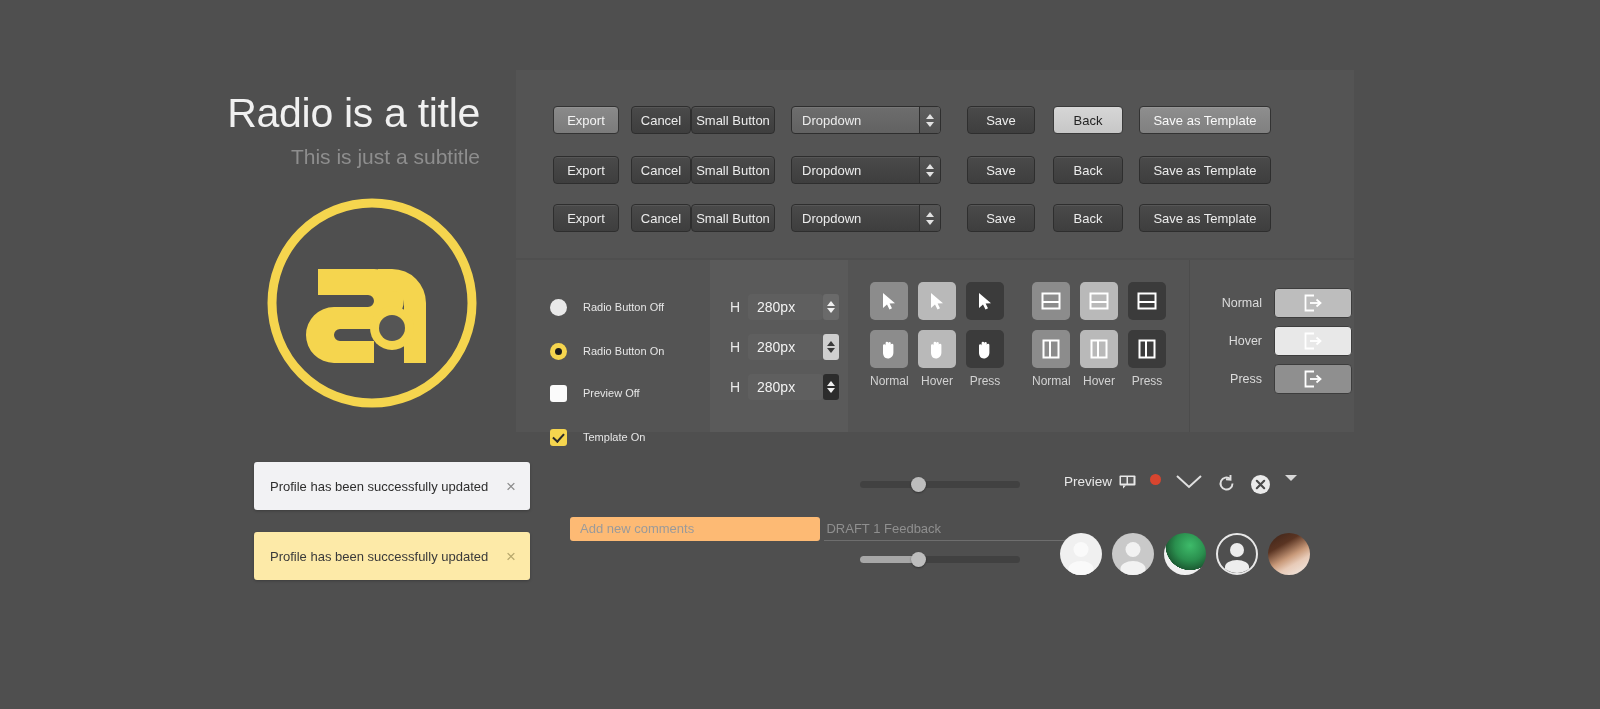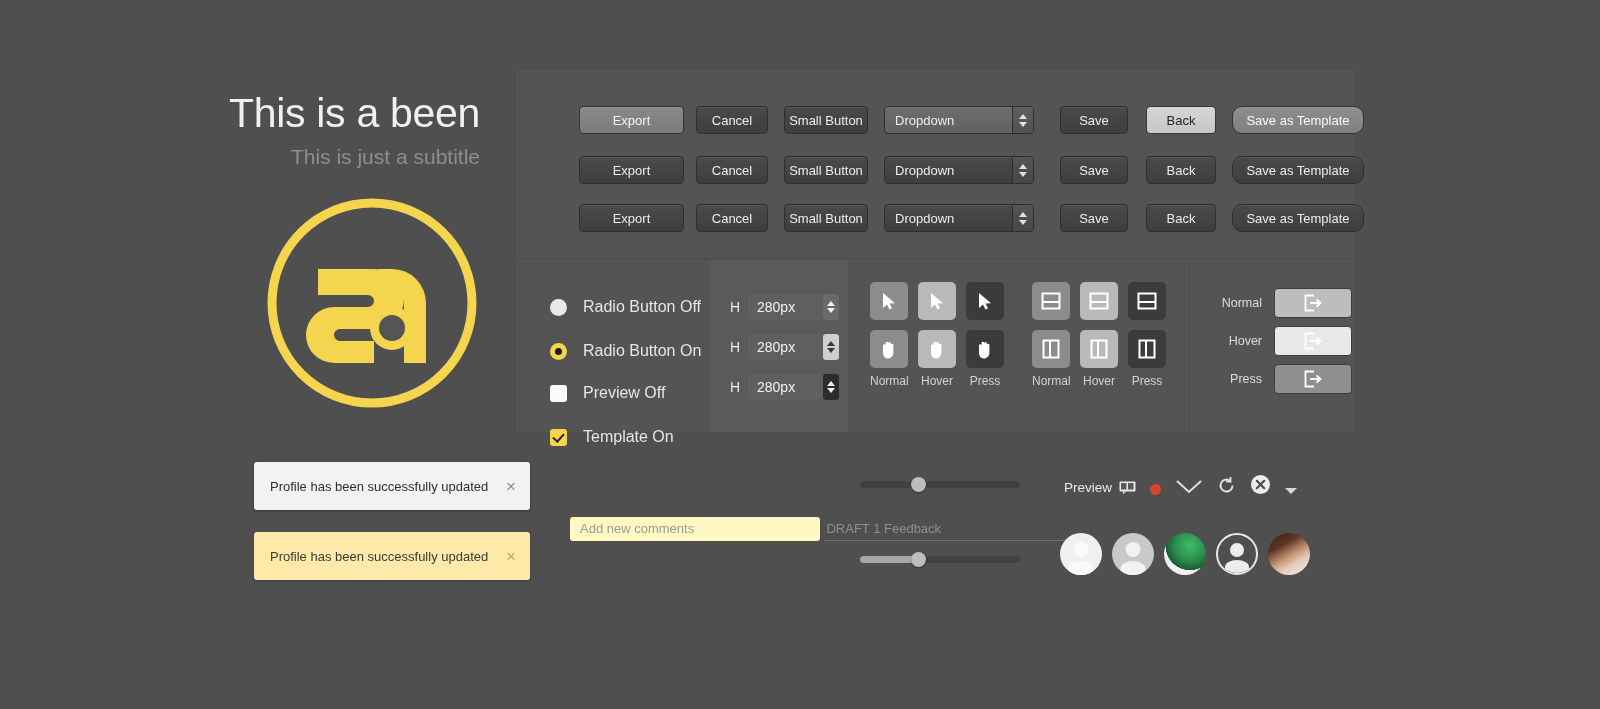--- a/index.html
+++ b/index.html
@@ -39,26 +39,26 @@
     display: inline-flex; align-items: center; justify-content: center;
     border: 1px solid #2e2e2e;
     background: linear-gradient(#4a4a4a, #3e3e3e);
     box-shadow: inset 0 1px 0 rgba(255,255,255,.07);
     cursor: pointer; user-select: none; white-space: nowrap;
   }
   .btn.hl { background: linear-gradient(#8a8a8a, #7b7b7b); color: #f4f4f4; border-color: #333; }
   .btn.hl2 { background: linear-gradient(#d6d6d6, #c7c7c7); color: #242424; border-color: #3a3a3a; }
   .btn.hl3 { background: linear-gradient(#8e8e8e, #808080); color: #fafafa; border-color: #333; }
 
-  .w-export { width: 105px; margin-right: 12px; margin-left: 26px; }
-  .w-cancel { width: 72px; margin-right: 16px; }
+  .w-export { width: 66px; margin-right: 12px; }
+  .w-cancel { width: 60px; }
   .w-small  { width: 84px; margin-right: 16px; }
   .w-save   { width: 68px; margin-right: 18px; }
   .w-back   { width: 70px; margin-right: 16px; }
-  .w-tpl    { width: 132px; border-radius: 10px; }
+  .w-tpl    { width: 132px; }
 
   .dd {
     width: 150px; height: 28px; margin-right: 26px; position: relative;
     border-radius: 4px; border: 1px solid #2e2e2e;
     background: linear-gradient(#4a4a4a, #3e3e3e);
     box-shadow: inset 0 1px 0 rgba(255,255,255,.07);
     display: flex; align-items: center; cursor: pointer;
   }
   .dd.hl { background: linear-gradient(#6d6d6d, #626262); }
   .dd-label { font-size: 13px; color: #ececec; padding-left: 10px; }
@@ -78,21 +78,21 @@
   .cell-a { position: absolute; left: 0;   top: 0; width: 194px; height: 172px; background: #545454; }
   .cell-b { position: absolute; left: 194px; top: 0; width: 138px; height: 172px; background: #5a5a5a; }
   .cell-c { position: absolute; left: 332px; top: 0; width: 342px; height: 172px; background: #545454; }
   .cell-d { position: absolute; left: 674px; top: 0; width: 164px; height: 172px; background: #545454; }
   .vline { position: absolute; top: 0; width: 1px; height: 172px; background: #4c4c4c; }
 
   .opt-list { position: absolute; left: 34px; top: 34px; }
   .opt { display: flex; align-items: center; height: 26px; cursor: pointer; }
   .opt + .opt { margin-top: 18px; }
   .opt.gap { margin-top: 16px; }
-  .opt-label { font-size: 16px; color: #e6e6e6; margin-left: 16px; }
+  .opt-label { font-size: 11px; color: #e6e6e6; margin-left: 16px; }
   .radio { width: 17px; height: 17px; border-radius: 50%; background: #e9e9e9; }
   .radio.on { background: #f5d54e; display: flex; align-items: center; justify-content: center; }
   .radio.on::after { content:""; width: 7px; height: 7px; border-radius: 50%; background: #1c1c1c; }
   .cbx { width: 17px; height: 17px; border-radius: 3px; background: #fbfbfb; }
   .cbx.on { background: #f5d54e; position: relative; }
   .cbx.on::after {
     content:""; position: absolute; left: 5px; top: 2px; width: 5px; height: 9px;
     border: solid #2a2a2a; border-width: 0 2px 2px 0; transform: rotate(42deg);
   }
 
@@ -152,63 +152,63 @@
     padding: 0 14px 0 16px; font-size: 13px;
     box-shadow: 0 1px 3px rgba(0,0,0,.25);
   }
   .toast.light { background: #f2f2f4; color: #2e2e2e; }
   .toast.yellow { background: #fdeaa8; color: #3a3a3a; margin-top: 22px; }
   .toast-x { font-size: 17px; color: #8d8d8d; cursor: pointer; line-height: 1; }
   .toast.yellow .toast-x { color: #b8a96d; }
 
   .comments { position: absolute; left: 570px; top: 475px; }
   .ci {
-    width: 250px; height: 24px; border-radius: 3px; background: #fef9c3;
+    width: 250px; height: 24px; border-radius: 3px; background: #fdba74;
     border: none; font-size: 13px; color: #3a3a3a; padding: 0 10px;
     font-family: "Liberation Sans", sans-serif;
   }
   .ci::placeholder { color: #9a9a9a; }
   .ci2 {
     width: 250px; height: 24px; margin-top: 42px; background: transparent;
     border: none; border-bottom: 1px solid #6e6e6e; font-size: 13px;
     color: #8f8f8f; padding: 0 2px; font-family: "Liberation Sans", sans-serif;
   }
   .ci2::placeholder { color: #8f8f8f; }
 
   .sliders { position: absolute; left: 860px; top: 481px; }
   .sl { position: relative; width: 160px; height: 7px; border-radius: 4px; background: #414141; cursor: pointer; }
   .sl2 { margin-top: 68px; }
   .sl-fill { position: absolute; left: 0; top: 0; height: 7px; border-radius: 4px; background: #a7a7a7; }
   .sl-knob {
     position: absolute; top: -4px; width: 15px; height: 15px; border-radius: 50%;
     background: #bdbdbd; box-shadow: 0 1px 2px rgba(0,0,0,.35);
   }
 
-  .prev-bar { position: absolute; left: 1064px; top: 474px; display: flex; align-items: flex-end; gap: 14px; }
+  .prev-bar { position: absolute; left: 1064px; top: 474px; display: flex; align-items: flex-start; gap: 14px; }
   .prev-label { font-size: 13.5px; color: #e8e8e8; display: flex; align-items: center; gap: 7px; }
   .dot-red { width: 11px; height: 11px; border-radius: 50%; background: #d8452f; }
   .ic-btn { cursor: pointer; display: flex; align-items: center; justify-content: center; }
 
   .avatars { position: absolute; left: 1060px; top: 533px; display: flex; align-items: center; gap: 10px; }
   .av { width: 42px; height: 42px; border-radius: 50%; overflow: hidden; position: relative; }
   .av-blank { background: #f0f0f0; }
   .av-gray  { background: #c9c9c9; }
   .av-ring  { border: 2px solid #e8e8e8; background: transparent; }
   .sil-head { position: absolute; left: 50%; transform: translateX(-50%); border-radius: 50%; }
   .sil-body { position: absolute; left: 50%; transform: translateX(-50%); border-radius: 50% 50% 0 0; }
   .av-photo1 { background: radial-gradient(circle at 62% 30%, #3ebb6a 0%, #2a8f4e 38%, #1c5c33 62%, #f1f1f1 63%); }
   .av-photo2 { background: linear-gradient(150deg,#3a2218 0%, #5a3422 30%, #c99a7a 55%, #e8cbb8 70%, #f3eee9 100%); }
 </style>
 </head>
 <body>
 
 <div class="stage">
 
   <div class="hero">
-    <div class="hero-title">This is a been</div>
+    <div class="hero-title">Radio is a title</div>
     <div class="hero-sub">This is just a subtitle</div>
     <div class="logo-wrap">
       <svg width="220" height="220" viewBox="0 0 220 220">
         <circle cx="110" cy="110" r="100" fill="none" stroke="#f5d54e" stroke-width="9"></circle>
         <g fill="#f5d54e">
           <path d="M56 76 h56 a30 30 0 0 1 0 60 h-34 a6 6 0 0 0 0 12 h34 v22 h-40 a28 28 0 0 1 0-56 h34 a6 6 0 0 0 0-12 h-50 z"></path>
           <path d="M116 76 h14 a34 34 0 0 1 34 34 v60 h-22 v-60 a12 12 0 0 0-12-12 h-14 z"></path>
           <circle cx="130" cy="135" r="22" fill="#f5d54e"></circle>
           <circle cx="130" cy="135" r="13" fill="#555"></circle>
         </g>

